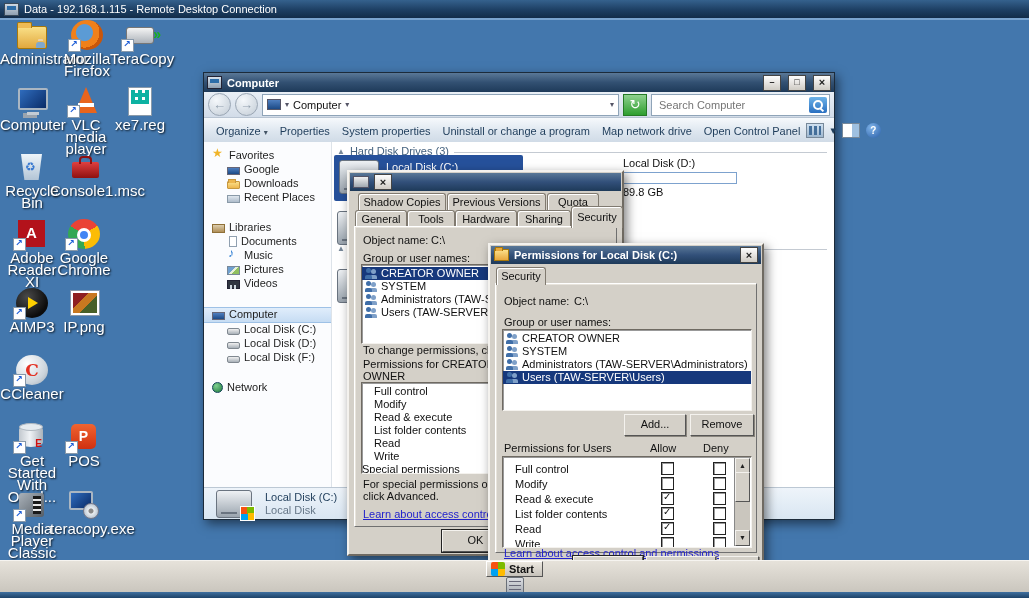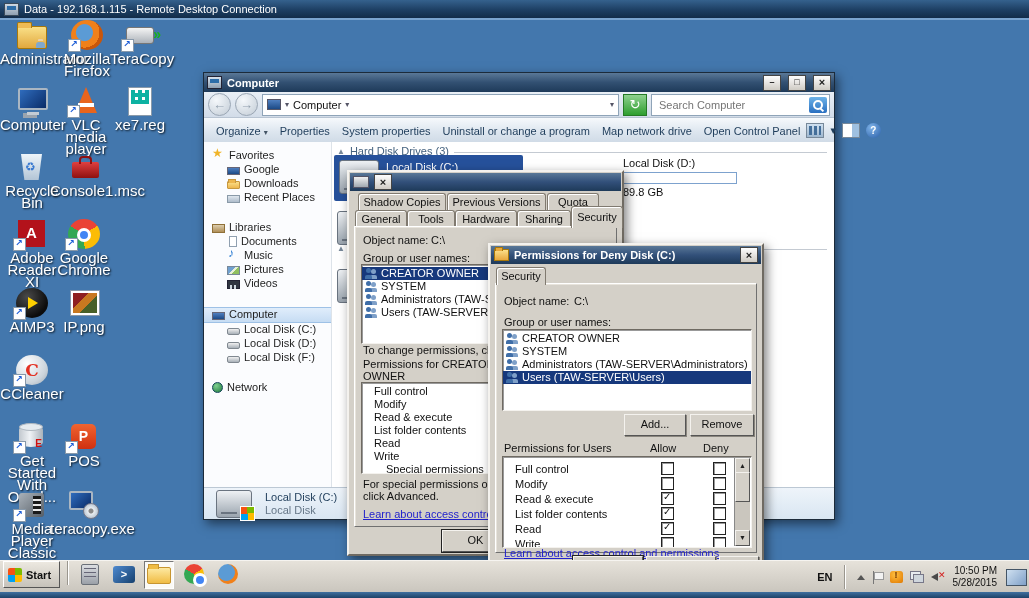--- a/index.html
+++ b/index.html
@@ -168,21 +168,21 @@
   .cb{position:absolute;width:11px;height:11px;background:#fff;border:1px solid #222;box-shadow:inset 1px 1px 0 #999;}
   .cb.on::after{content:"✓";position:absolute;left:1px;top:-2px;font-size:10px;font-weight:bold;color:#111;}
   .vscroll{position:absolute;top:1px;bottom:1px;right:1px;width:15px;background:#cac6be;border-left:1px solid #888;}
   .vbtn{position:absolute;left:0;right:0;height:14px;background:#d4d0c8;border:1px solid;border-color:#f4f2ee #555 #555 #f4f2ee;
     text-align:center;font-size:7px;line-height:13px;color:#222;}
   .vbtn.up{top:0;} .vbtn.dn{bottom:0;}
   .vbtn.up::before{content:"▲";} .vbtn.dn::before{content:"▼";}
   .vthumb{position:absolute;left:0;right:0;top:14px;height:28px;background:#d4d0c8;border:1px solid;border-color:#f4f2ee #555 #555 #f4f2ee;}
   
   .taskbar{position:absolute;left:0;right:0;top:560px;height:32px;z-index:30;
-    background:linear-gradient(180deg,#e6e2da,#c9c5bd);border-top:1px solid #f6f4f0;display:flex;}
+    background:linear-gradient(180deg,#e6e2da,#c9c5bd);border-top:1px solid #f6f4f0;display:flex;align-items:center;flex-direction:column;}
   .start{margin:0 3px;height:25px;display:flex;align-items:center;gap:4px;padding:0 8px 0 4px;
     background:linear-gradient(180deg,#ece8e0,#c6c2ba);border:1px solid;border-color:#fff #555 #555 #fff;font-weight:bold;}
   .flag4{width:14px;height:14px;border-radius:2px;background:conic-gradient(from 0deg,#7cbb00 0 25%,#ffbb00 0 50%,#00a1f1 0 75%,#f65314 0);flex:none;}
   .tdivider{width:1px;height:24px;background:#9a968e;border-right:1px solid #fff;margin:0 4px;}
   .qi{width:28px;height:26px;display:flex;align-items:center;justify-content:center;margin:0 3px;position:relative;}
   .qi.active{background:#fbfaf6;border:1px solid;border-color:#777 #fff #fff #777;}
   .qsrv{width:16px;height:19px;background:linear-gradient(#dcdee2,#9aa0a8);border:1px solid #6a7078;border-radius:2px;position:relative;}
   .qsrv::after{content:"";position:absolute;left:2px;right:2px;top:3px;height:9px;background:repeating-linear-gradient(180deg,#667 0 1px,transparent 1px 4px);}
   .qps{width:22px;height:17px;background:linear-gradient(135deg,#4e8ad0,#16406e);border-radius:3px;color:#fff;font-weight:bold;font-size:11px;
     display:flex;align-items:center;justify-content:center;}
@@ -475,34 +475,34 @@
         </div>
       <div class="lrow" style="padding-left:12px">
           <span>List folder contents</span>
         </div>
       <div class="lrow" style="padding-left:12px">
           <span>Read</span>
         </div>
       <div class="lrow" style="padding-left:12px">
           <span>Write</span>
         </div>
-      <div class="lrow" style="padding-left:24px">
+      <div class="lrow" style="padding-left:0">
           <span>Special permissions</span>
         </div>
     </div>
     <span class="dtext" style="left:14px;top:306px">For special permissions or advanced settings,</span>
     <span class="dtext" style="left:14px;top:318px">click Advanced.</span>
     <span class="dlink" style="left:14px;top:336px">Learn about access control and permissions</span>
     <div class="btn default" style="left:93px;top:358px;width:65px">OK</div>
   </div>
 
   <div class="dlg" style="left:488px;top:243px;width:272px;height:330px;z-index:4">
     <div class="dlg-title">
       <span class="mini-folder"></span>
-      <span class="t">Permissions for Deny Disk (C:)</span>
+      <span class="t">Permissions for Local Disk (C:)</span>
       <span class="xbtn"></span>
     </div>
     <div class="tab active" style="left:6px;top:22px;width:48px">Security</div>
     <div class="tabpanel" style="left:5px;top:38px;right:5px;bottom:22px"></div>
     <span class="dtext" style="left:14px;top:50px">Object name:</span>
     <span class="dtext" style="left:84px;top:50px">C:\</span>
     <span class="dtext" style="left:14px;top:71px">Group or user names:</span>
     <div class="listbox" style="left:12px;top:84px;width:248px;height:78px">
       <div class="lrow">
           <span class="pp"></span>

